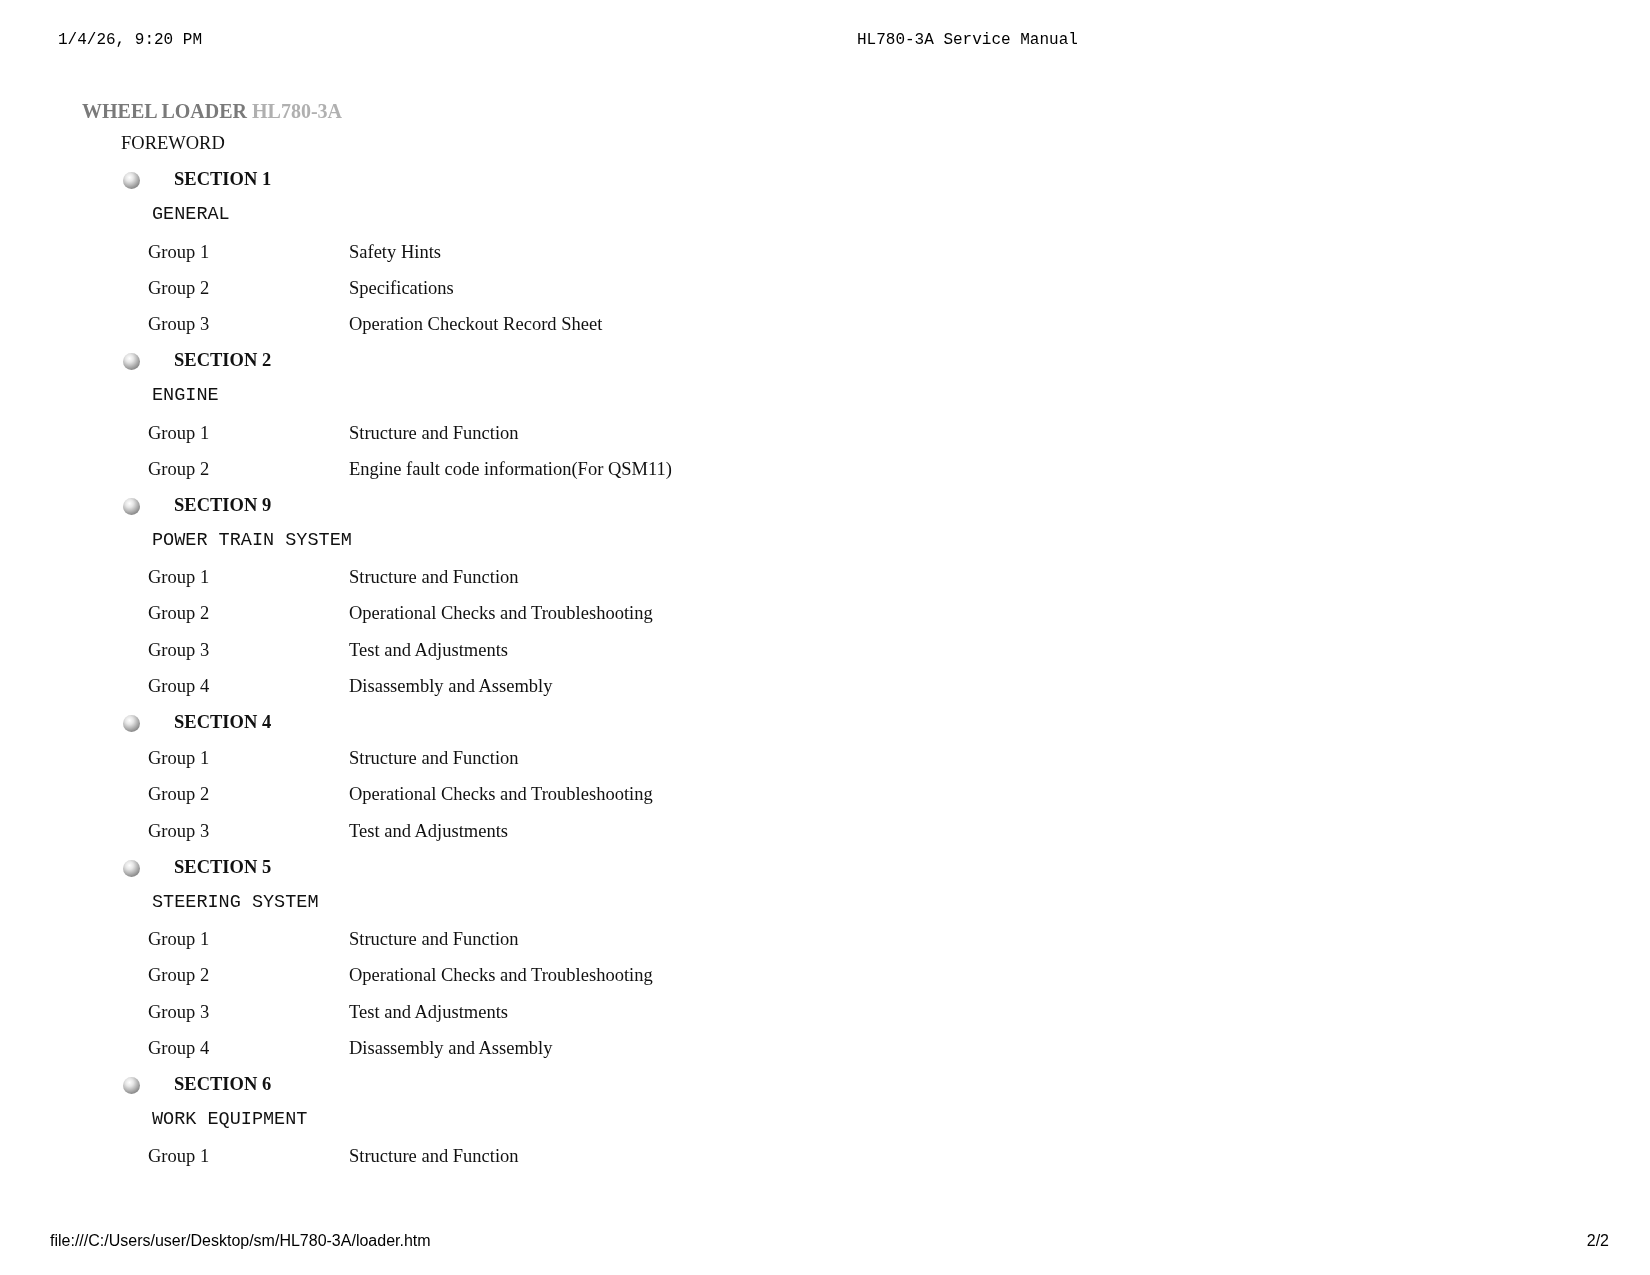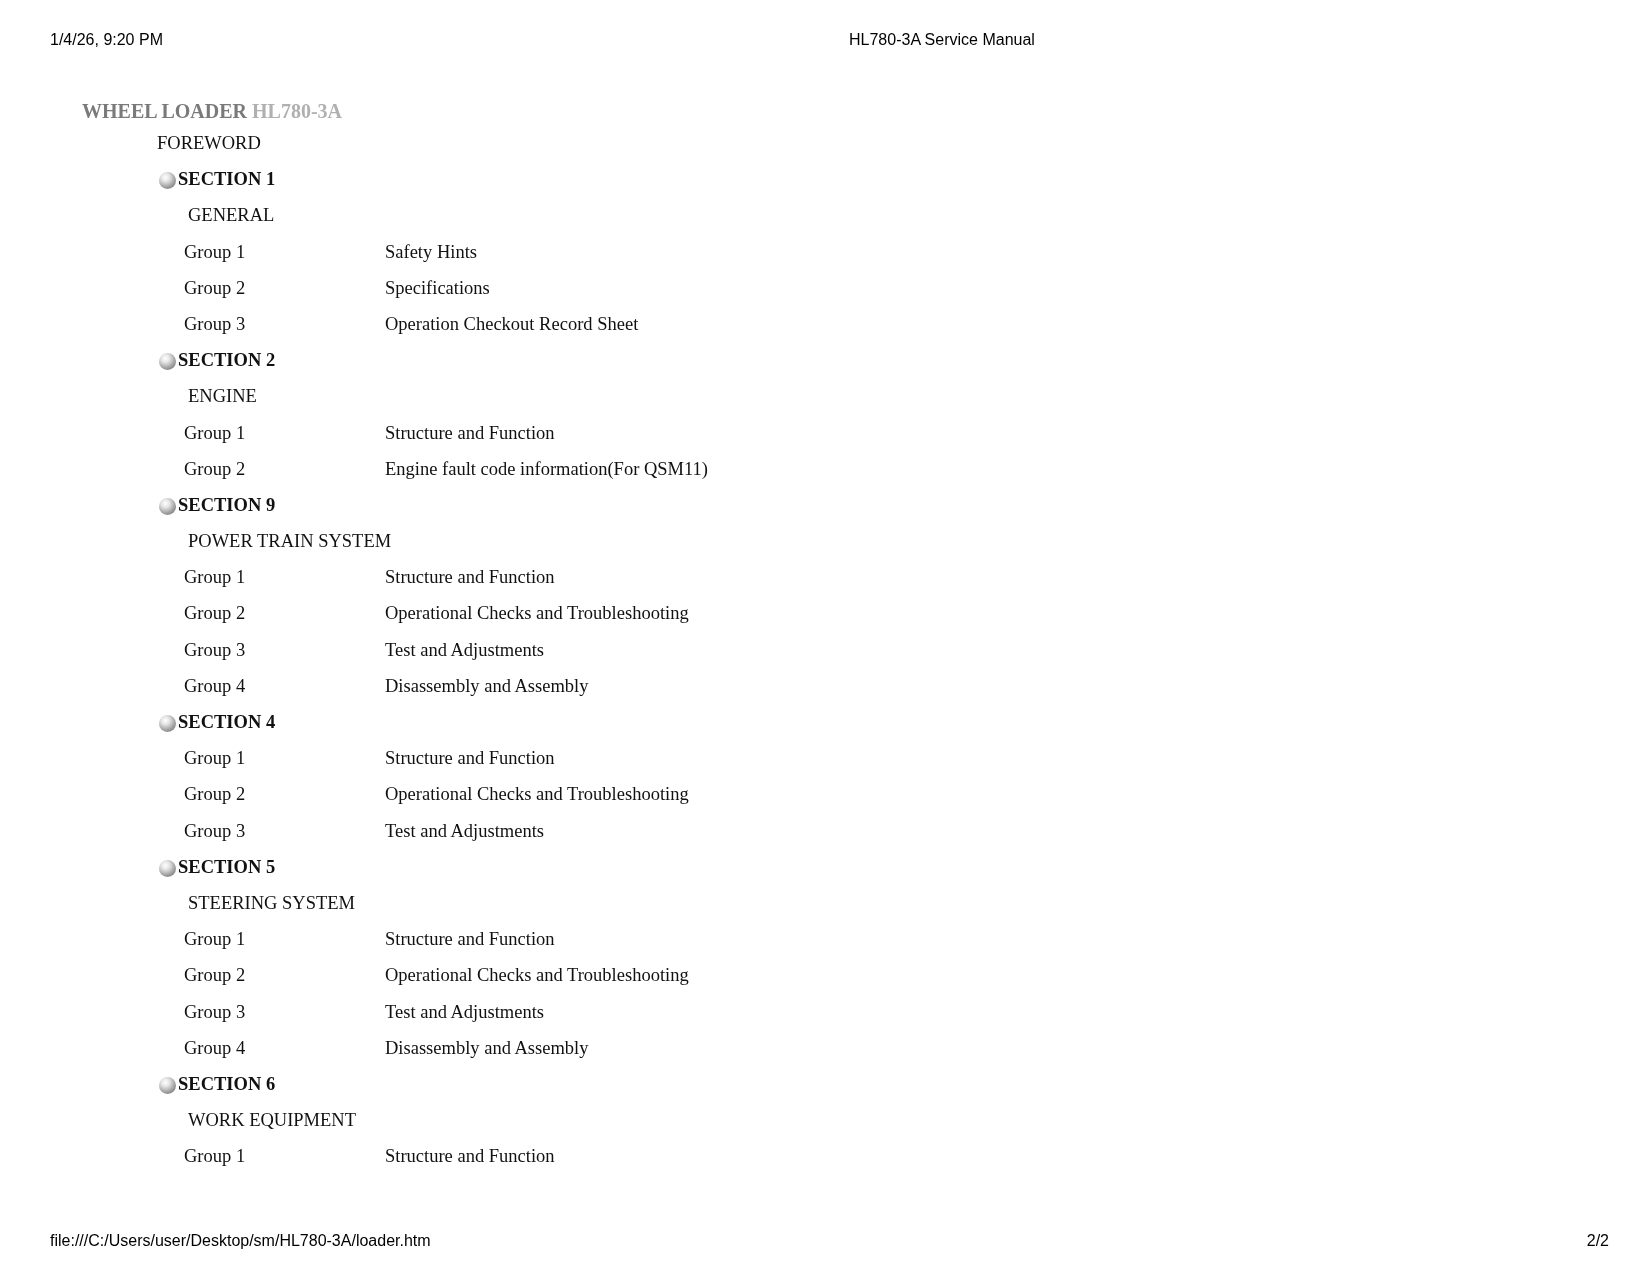--- a/index.html
+++ b/index.html
@@ -1,32 +1,32 @@
 <!DOCTYPE html>
 <html><head>
 <meta charset="utf-8">
 <style>
   html, body { margin: 0; padding: 0; background: #ffffff; }
   body { width: 1650px; height: 1275px; position: relative; overflow: hidden; color: #111; }
-  .hdr { position: absolute; top: 31px; font-family: Liberation Sans, sans-serif; font-size: 16px; color: #000; }
+  .hdr { position: absolute; top: 31px; font-family: Liberation Mono, monospace; font-size: 16px; color: #000; margin-left: 8px; }
   .hdr-date { left: 50px; }
   .hdr-title { left: 849px; }
   .ftr { position: absolute; top: 1232px; font-family: "Liberation Sans", sans-serif; font-size: 16px; color: #000; }
   .ftr-url { left: 50px; }
   .ftr-page { right: 41px; }
   .doc-title { position: absolute; left: 82px; top: 88px; font-family: "Liberation Serif", serif; font-weight: bold; font-size: 20px; margin-top: 12px; }
   .doc-title .t1 { color: #7a7a7a; }
   .doc-title .t2 { color: #b0b0b0; }
-  .toc { position: absolute; left: 0; top: 131px; width: 900px; font-family: "Liberation Serif", serif; font-size: 18.5px; color: #111; padding-left: 36px; }
+  .toc { position: absolute; left: 0; top: 131px; width: 900px; font-family: "Liberation Serif", serif; font-size: 18.5px; color: #111; }
   .row { height: 36.2px; line-height: 24px; position: relative; }
   .foreword { padding-left: 121px; cursor: pointer; }
-  .section { padding-left: 123px; font-weight: bold; display: flex; align-items: flex-start; cursor: pointer; }
+  .section { padding-left: 123px; font-weight: bold; display: flex; align-items: flex-start; cursor: pointer; gap: 32px; }
   .ball { width: 17px; height: 17px; border-radius: 50%; margin-top: 5px; margin-right: 2px;
           background: radial-gradient(circle at 38% 32%, #ffffff 0%, #e6e6e6 25%, #9a9a9a 65%, #5d5d5d 100%); }
-  .subhead { padding-left: 152px; }
+  .subhead { padding-left: 152px; font-family: Liberation Mono, monospace; }
   .group { display: flex; cursor: pointer; }
   .group .g { position: absolute; left: 148px; }
   .group .d { position: absolute; left: 349px; }
 </style>
 </head>
 <body>
 
 <div class="hdr hdr-date">1/4/26, 9:20 PM</div>
 <div class="hdr hdr-title">HL780-3A Service Manual</div>
 

